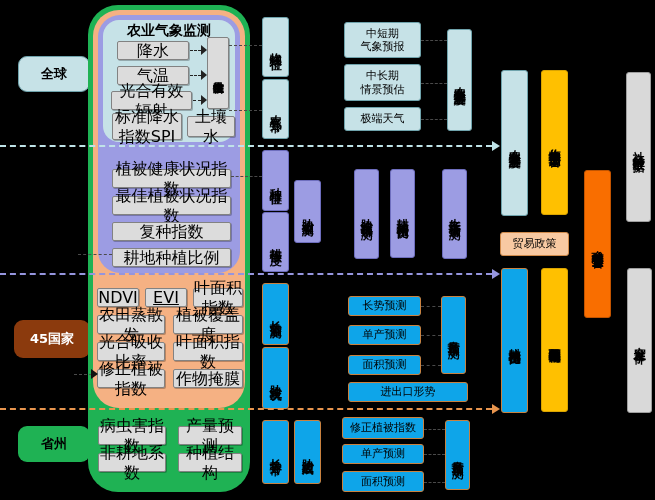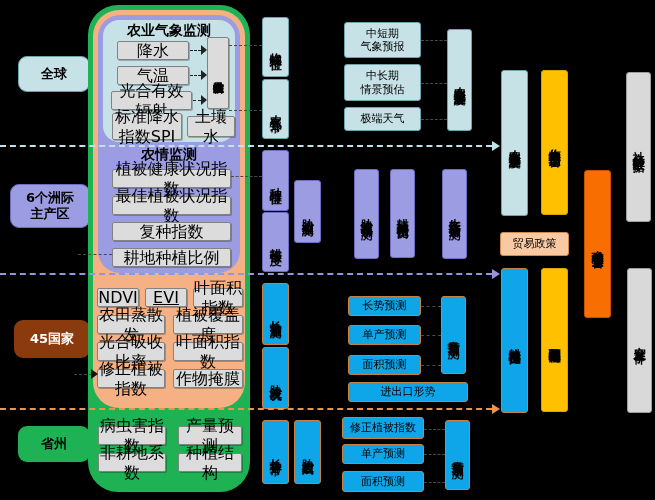--- a/index.html
+++ b/index.html
@@ -29,22 +29,20 @@
   .blk {position:absolute;height:0;border-top:1.5px dashed #222;}
   .ah{position:absolute;width:0;height:0;border-top:5px solid transparent;
       border-bottom:5px solid transparent;}
 </style>
 </head>
 <body>
 
 <div id="stage">
 
   <div class="bx lbl teal" style="left:18px;top:56px;width:72px;height:36px;">全球</div>
-  <div class="bx lbl purp" style="left:10px;top:184px;width:80px;height:44px;">6个洲际
-主产区</div>
   <div class="bx lbl brown" style="left:14px;top:320px;width:76px;height:38px;">45国家</div>
   <div class="bx lbl green" style="left:18px;top:426px;width:72px;height:36px;">省州</div>
 
   <div class="layer green" style="left:88px;top:5px;width:162px;height:487px;border-radius:30px;background:#1FB254;"></div>
   <div class="layer" style="left:93px;top:10px;width:152px;height:398px;border-radius:26px;background:#F5B183;"></div>
   <div class="layer" style="left:98px;top:15px;width:142px;height:258px;border-radius:22px;background:#9C9CE3;"></div>
   <div class="layer" style="left:103px;top:20px;width:132px;height:122px;border-radius:16px;background:#C6E2E7;"></div>
 
   <div class="bx ttl" style="left:103px;top:22px;width:132px;height:17px;">农业气象监测</div>
   <div class="bx item" style="left:117px;top:41px;width:72px;height:19px;">降水</div>
@@ -55,21 +53,20 @@
   <div class="bx item" style="left:187px;top:116px;width:48px;height:21px;">土壤水</div>
   <div class="bx item v" style="left:207px;top:37px;width:22px;height:72px;letter-spacing:0;font-weight:600;font-size:11px;">潜在生物量</div>
 
   <div class="blk" style="left:190px;top:50px;width:11px;"></div>
     <div class="ah" style="left:201px;top:45px;border-left:6px solid #222;"></div>
   <div class="blk" style="left:190px;top:75px;width:11px;"></div>
     <div class="ah" style="left:201px;top:70px;border-left:6px solid #222;"></div>
   <div class="blk" style="left:193px;top:100px;width:8px;"></div>
     <div class="ah" style="left:201px;top:95px;border-left:6px solid #222;"></div>
 
-  <div class="bx ttl" style="left:98px;top:146px;width:142px;height:17px;">农情监测</div>
   <div class="bx item" style="left:112px;top:169px;width:119px;height:19px;">植被健康状况指数</div>
   <div class="bx item" style="left:112px;top:196px;width:119px;height:19px;">最佳植被状况指数</div>
   <div class="bx item" style="left:112px;top:222px;width:119px;height:19px;">复种指数</div>
   <div class="bx item" style="left:112px;top:248px;width:119px;height:19px;">耕地种植比例</div>
 
   <div class="bx item" style="left:97px;top:288px;width:42px;height:19px;">NDVI</div>
   <div class="bx item" style="left:145px;top:288px;width:42px;height:19px;text-decoration:underline;">EVI</div>
   <div class="bx item" style="left:193px;top:288px;width:50px;height:19px;">叶面积指数</div>
   <div class="bx item" style="left:97px;top:315px;width:68px;height:19px;">农田蒸散发</div>
   <div class="bx item" style="left:173px;top:315px;width:70px;height:19px;">植被覆盖度</div>

